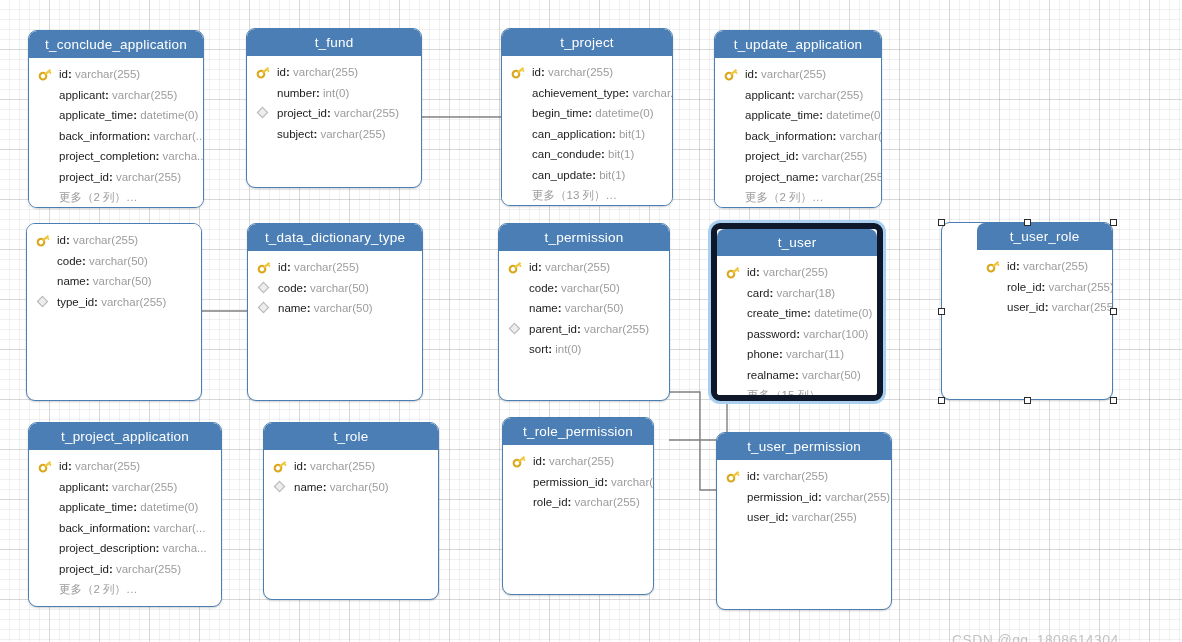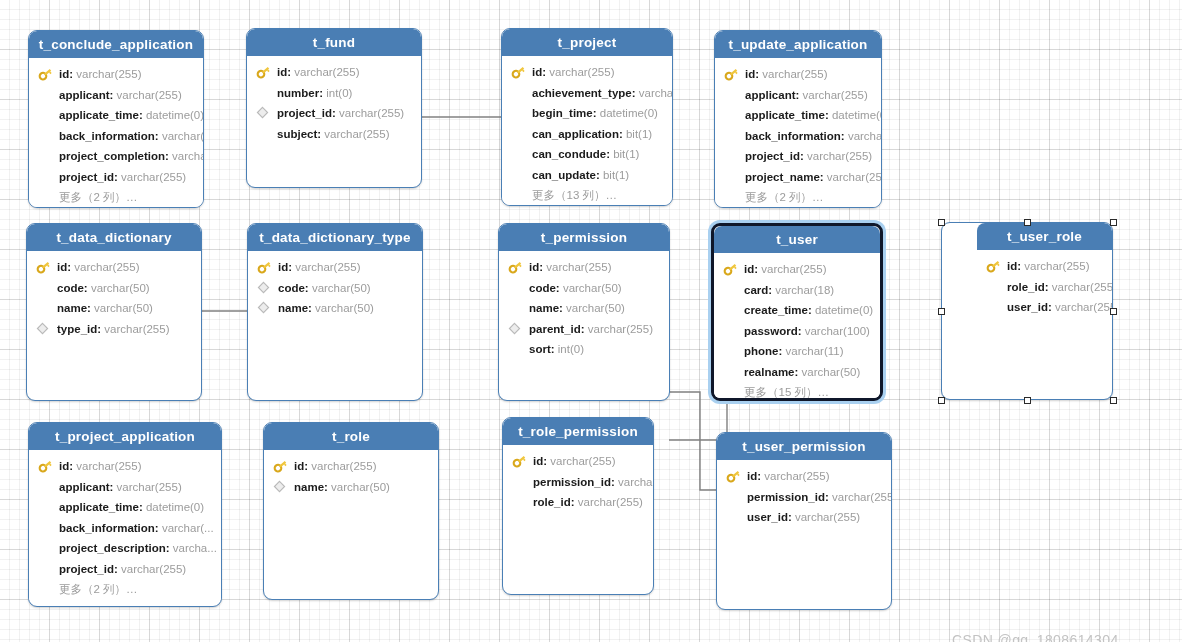--- a/index.html
+++ b/index.html
@@ -26,31 +26,31 @@
   .entity{
     position:absolute;
     box-sizing:border-box;
     background:#ffffff;
     border:1px solid #4a7fb5;
     border-radius:9px;
     box-shadow:0 1px 2px rgba(0,0,0,0.18);
     overflow:hidden;
   }
   .entity.sel-glow{
-    border:3px solid #0f172a;
+    border:6px solid #0f172a;
     box-shadow:0 0 0 3px #a9d0f0, 0 1px 2px rgba(0,0,0,0.20);
   }
   .entity.sel-handles{
     border:1px solid #4a7fb5;
     padding-left:35px;
   }
   .ent-head{
     background:#4a7eb4;
     color:#ffffff;
-    font-weight:bold;
+    font-weight:normal;
     font-size:13.5px;
     text-align:center;
     line-height:27px;
     height:27px;
     letter-spacing:0.2px;
     border-top-left-radius:8px;
     border-top-right-radius:8px;
     white-space:nowrap;
     overflow:hidden;
   }
@@ -60,21 +60,21 @@
   }
   .attr{
     position:relative;
     height:20.5px;
     line-height:20.5px;
     padding-left:30px;
     font-size:11.5px;
     white-space:nowrap;
     overflow:hidden;
   }
-  .attr .aname{color:#1b1b1b;font-weight:bold;text-align:right;}
+  .attr .aname{color:#1b1b1b;font-weight:normal;text-align:right;}
   .attr .atype{color:#9c9c9c;font-weight:normal;}
   .attr .acolon{color:#1b1b1b;font-weight:bold;}
   .more{
     height:20.5px;line-height:20.5px;padding-left:30px;
     font-size:11.5px;color:#9c9c9c;white-space:nowrap;
   }
   .ic{
     position:absolute;left:9px;top:0;width:16px;height:20.5px;
   }
   .ic svg{position:absolute;left:0;top:3px;}
@@ -185,21 +185,20 @@
           </span><span class="aname">id</span><span class="acolon">: </span><span class="atype">varchar(255)</span></div>
         <div class="attr"><span class="aname">applicant</span><span class="acolon">: </span><span class="atype">varchar(255)</span></div>
         <div class="attr"><span class="aname">applicate_time</span><span class="acolon">: </span><span class="atype">datetime(0)</span></div>
         <div class="attr"><span class="aname">back_information</span><span class="acolon">: </span><span class="atype">varchar(...</span></div>
         <div class="attr"><span class="aname">project_id</span><span class="acolon">: </span><span class="atype">varchar(255)</span></div>
         <div class="attr"><span class="aname">project_name</span><span class="acolon">: </span><span class="atype">varchar(255)</span></div>
         <div class="more">更多（2 列）…</div>
       </div>
     </div>
     <div class="entity" style="left: 26px; top: 223px; width: 176px; height: 178px;">
-      <div class="ent-head">t_data_dictionary</div>
       <div class="ent-body">
         <div class="attr"><span class="ic">
             <svg width="15" height="14" viewBox="0 0 15 14">
               <g transform="rotate(-40 7.5 7)">
                 <circle cx="4.2" cy="7" r="3.3" fill="none" stroke="#d9a81c" stroke-width="2.1"></circle>
                 <rect x="6.6" y="5.9" width="7.4" height="2.2" fill="#f0c63c"></rect>
                 <rect x="11.1" y="8.1" width="1.7" height="2.1" fill="#f0c63c"></rect>
                 <circle cx="4.2" cy="7" r="1.1" fill="#ffffff"></circle>
               </g>
             </svg>

